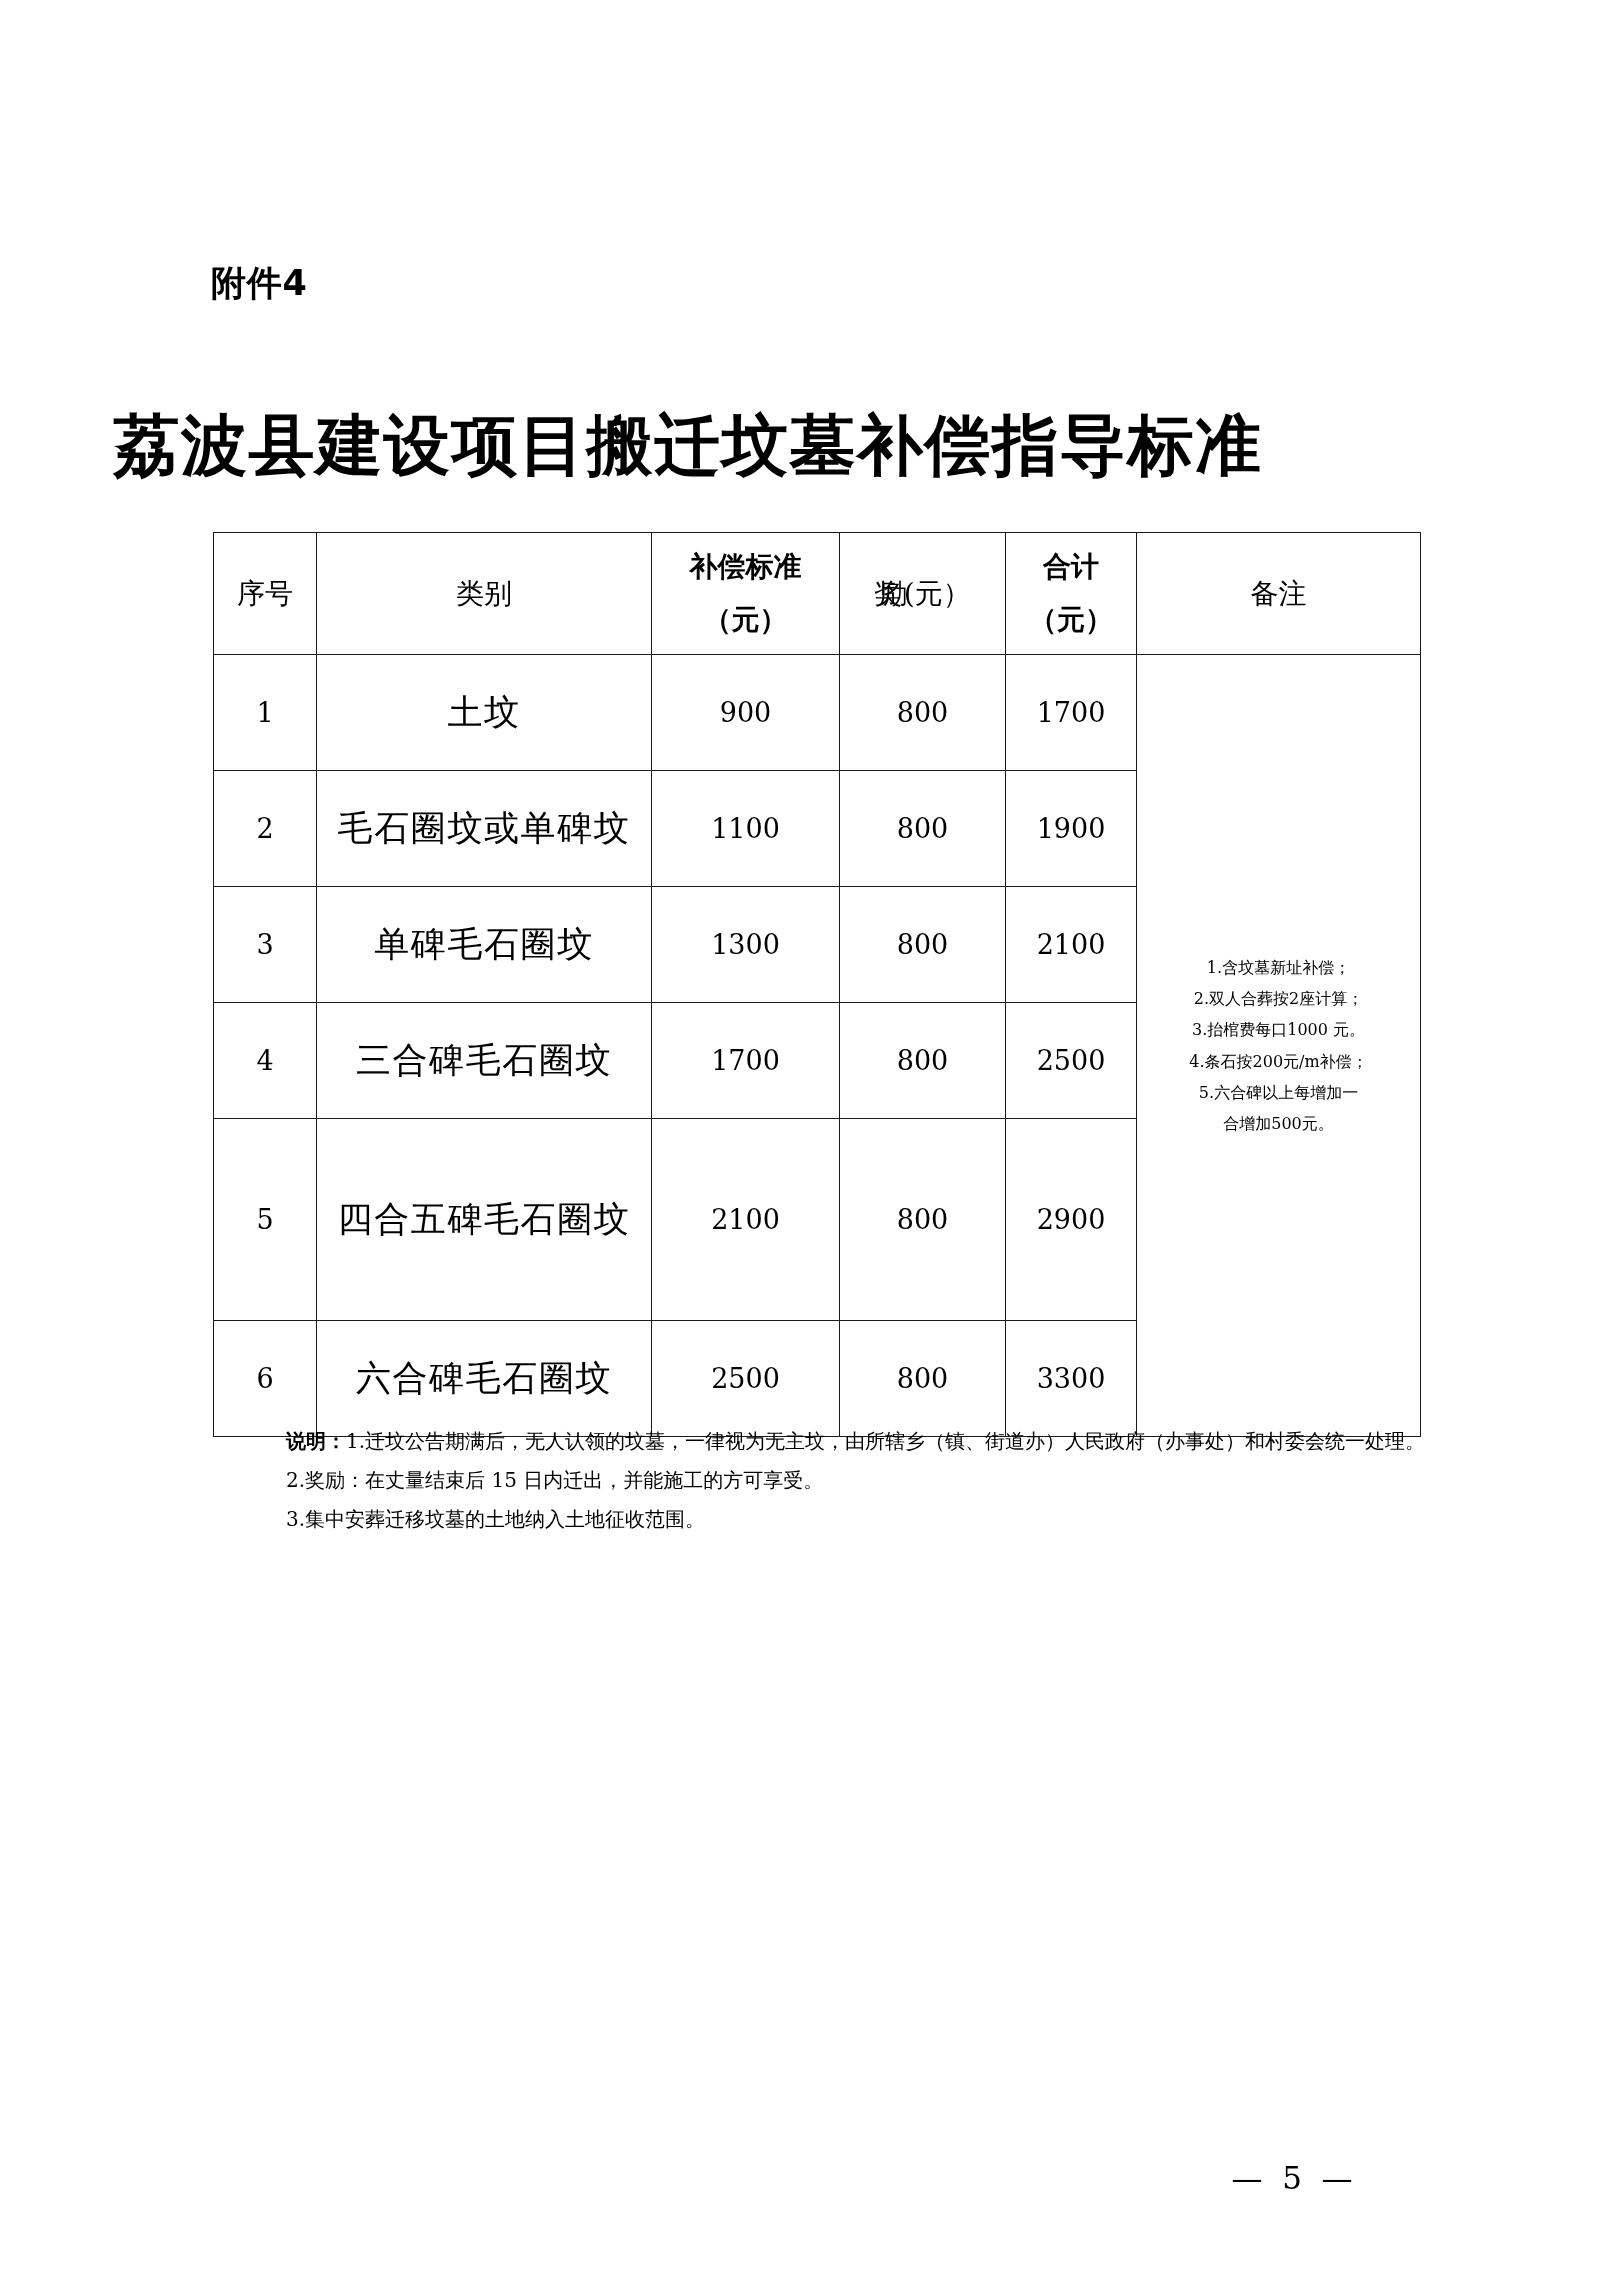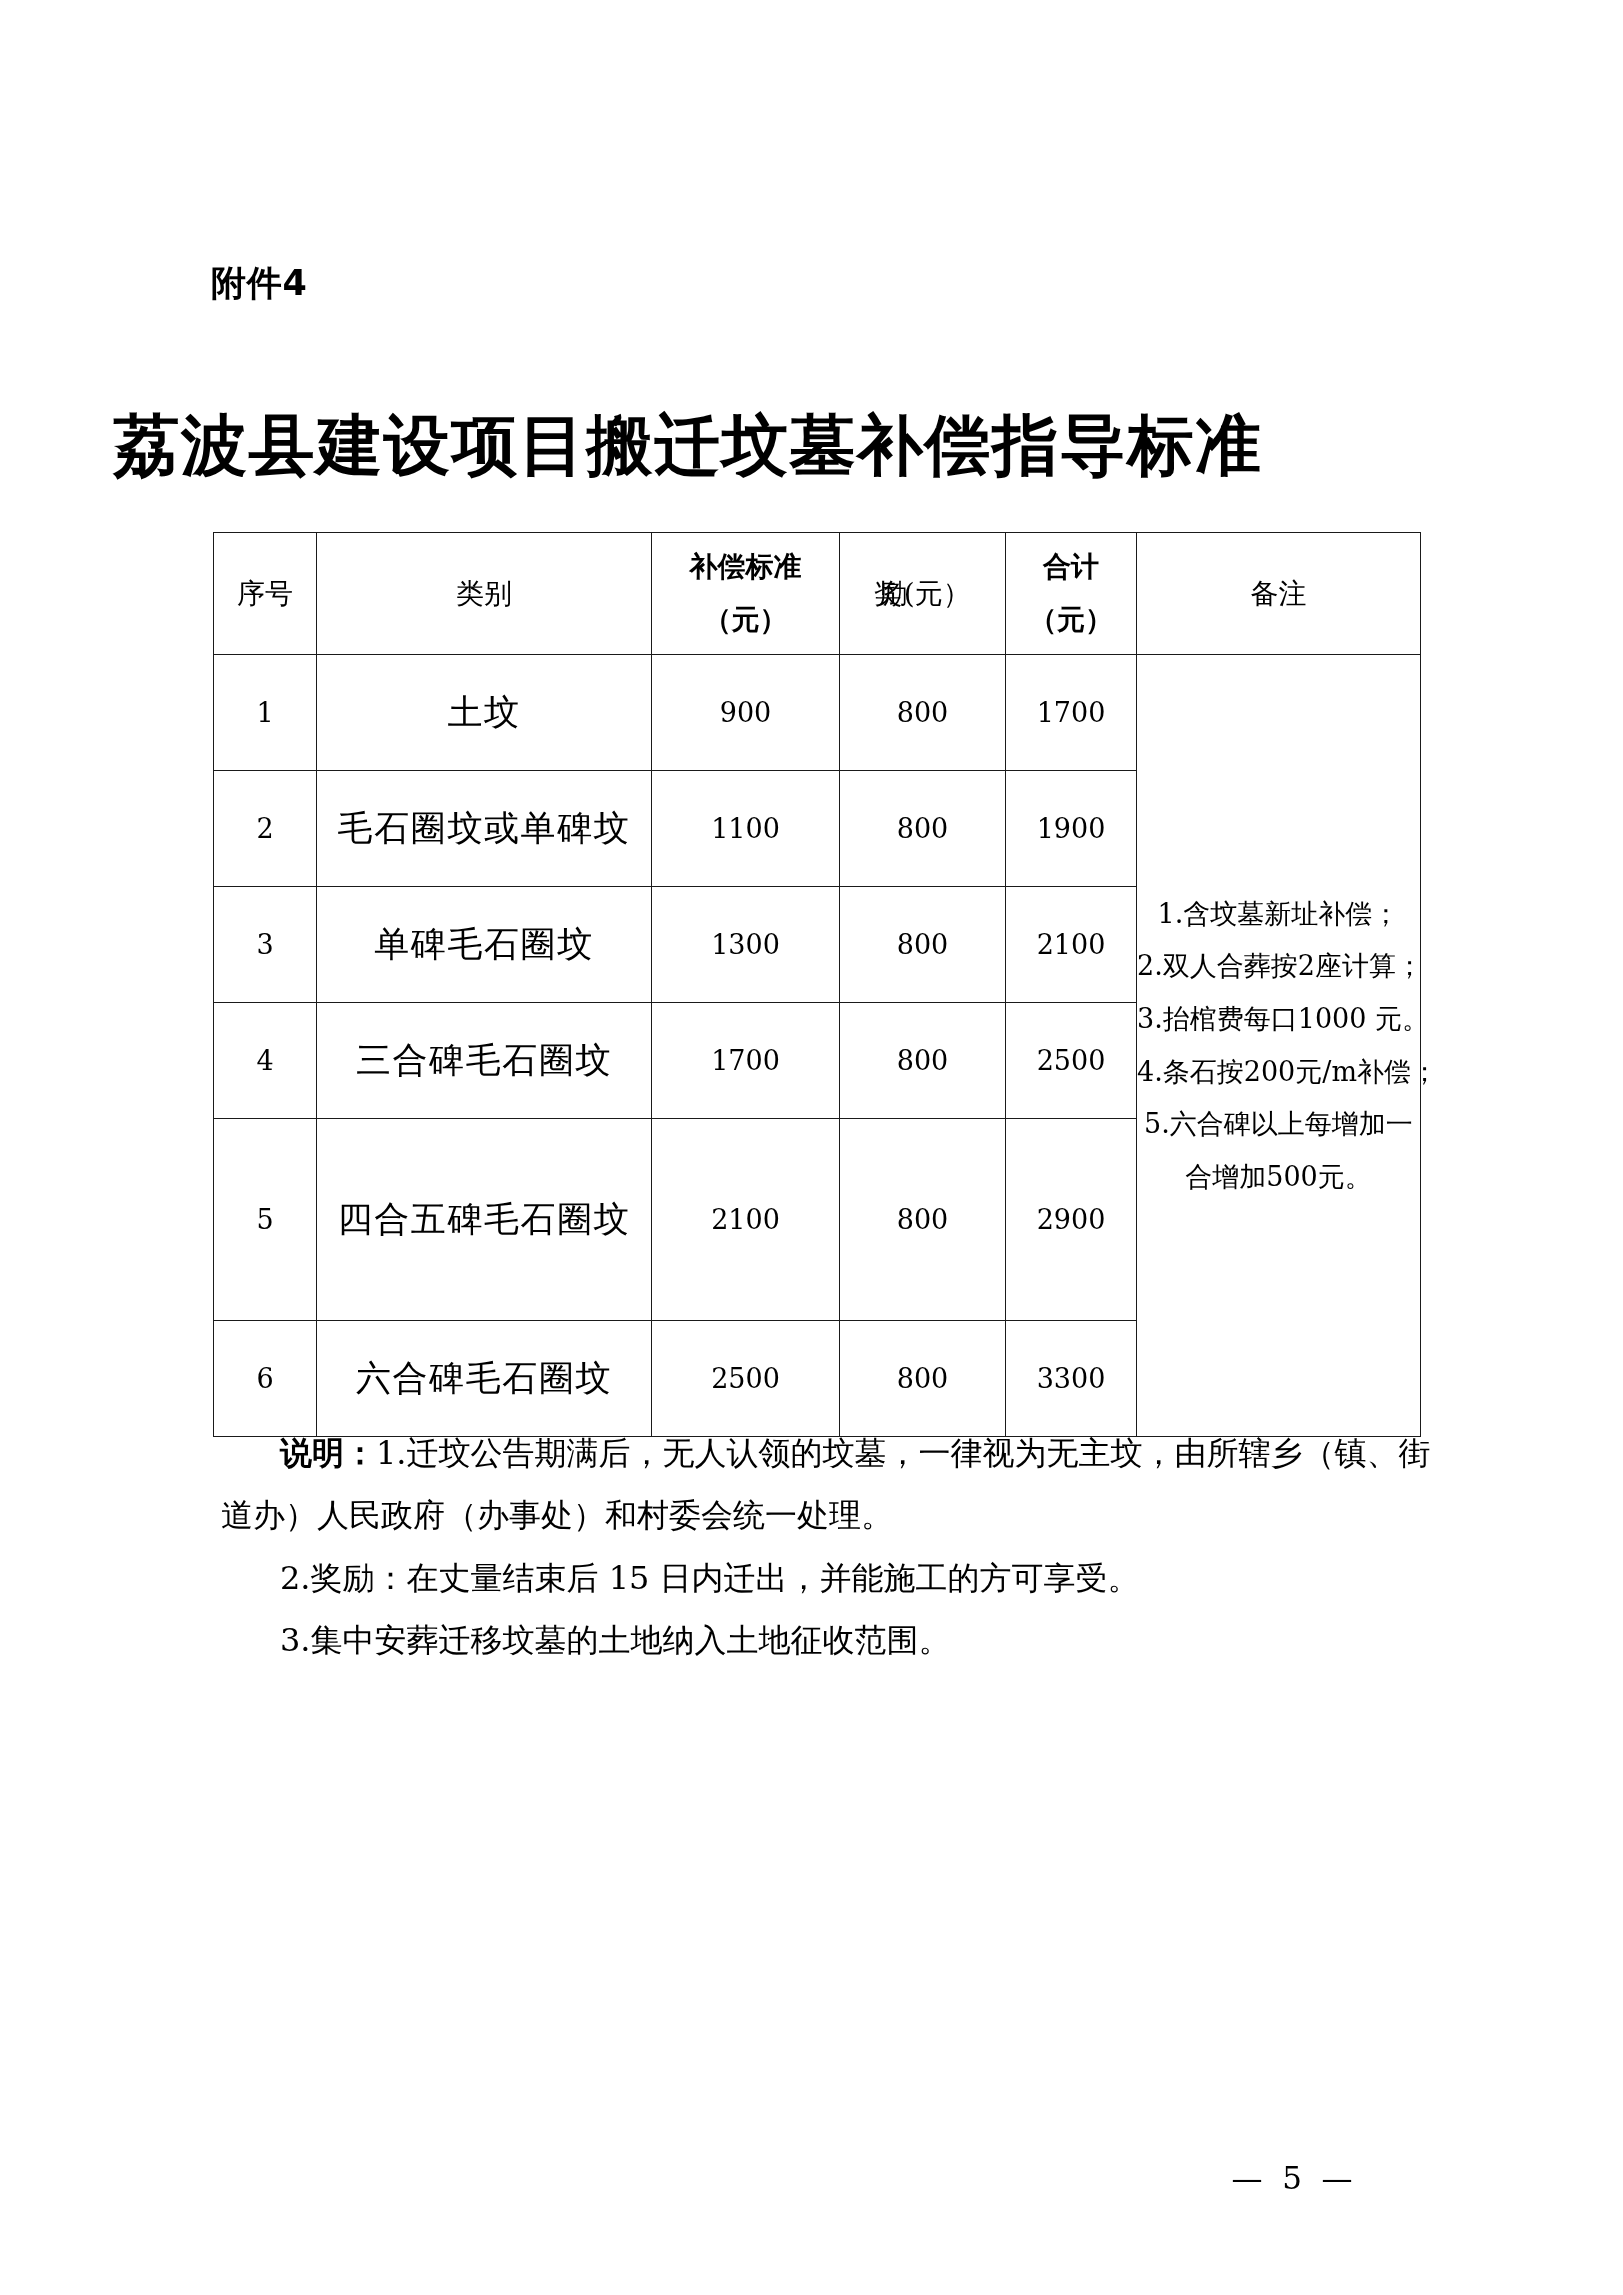--- a/index.html
+++ b/index.html
@@ -129,35 +129,35 @@
     font-size: 27px;
   }
 
   
   td.remark-cell {
     vertical-align: middle;
     text-align: left;
     padding: 0 3.3px 0 4.9px;
   }
   .remark-list {
-    font-size: 27px;
+    font-size: 16px;
     line-height: 1.95;
     letter-spacing: 0px;
   }
   .remark-list div {
     white-space: nowrap;
   }
 
   
   .notes {
     position: absolute;
-    left: 221px;
+    left: 227px;
     top: 1422px;
     width: 1211px;
-    font-size: 32px;
+    font-size: 20px;
     line-height: 1.95;
   }
   .notes p {
     margin: 0;
   }
   .note-1 {
     text-indent: 59px;
   }
   .note-lead {
     font-weight: 700;

